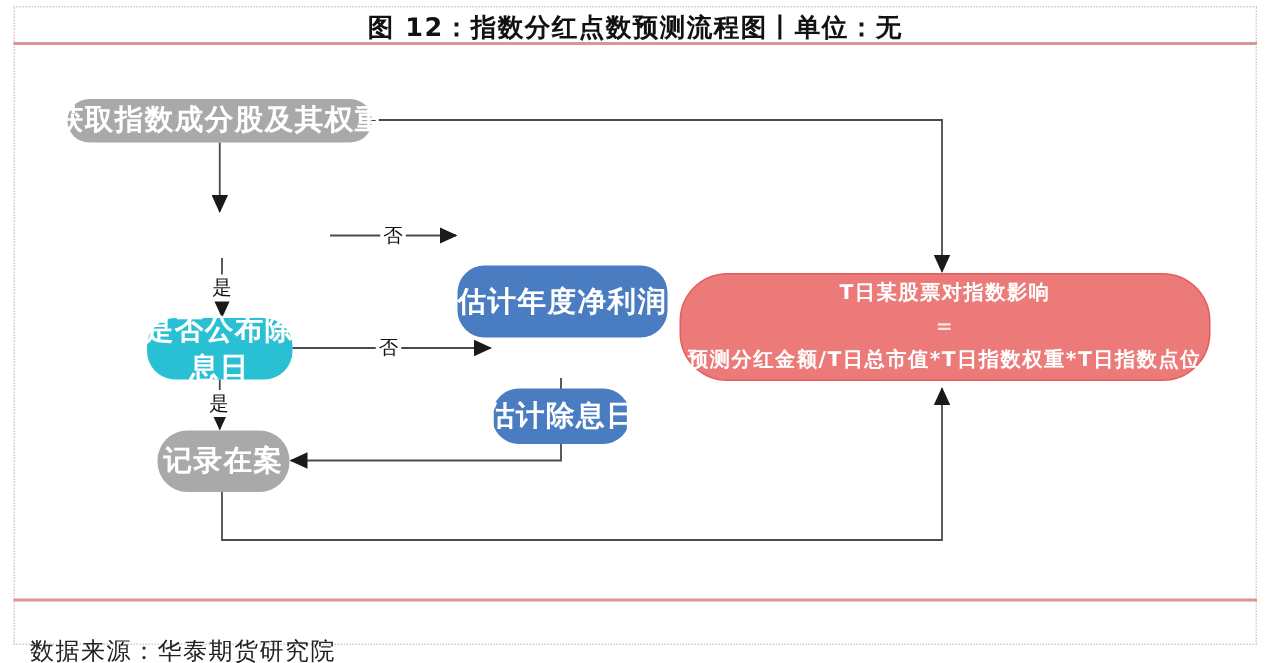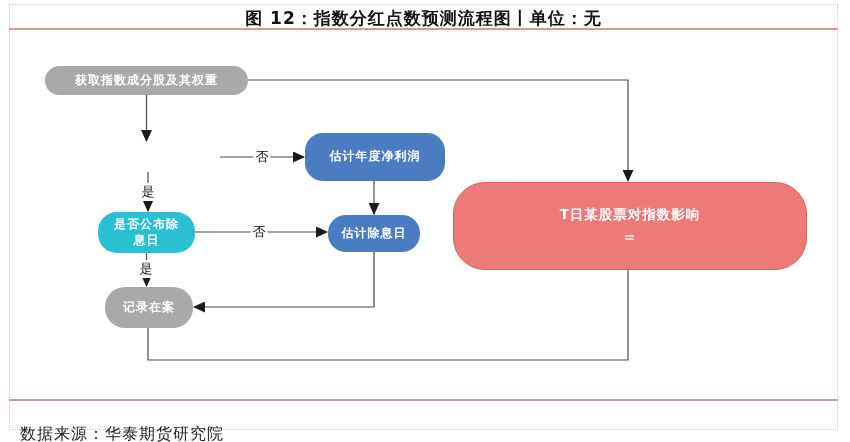--- a/index.html
+++ b/index.html
@@ -31,33 +31,33 @@
   .rule-bottom{top:399px;}
   .source{
     position:absolute;left:20px;top:424px;font-size:16px;color:#222;letter-spacing:1px;
   }
   .flow{position:absolute;left:0;top:0;width:850px;height:442px;}
   .edges{position:absolute;left:0;top:0;}
   .edges path{fill:none;stroke:var(--arrow-line);stroke-width:1.2px;}
   .node{
     position:absolute;box-sizing:border-box;display:flex;flex-direction:column;
     align-items:center;justify-content:center;text-align:center;
-    color:#fff;font-weight:bold;font-size:12px;line-height:1.3;letter-spacing:1px;white-space:nowrap;
+    color:#fff;font-weight:bold;font-size:19px;line-height:1.3;letter-spacing:1px;white-space:nowrap;
   }
   .node-gray{background:var(--node-gray);}
   .node-teal{background:var(--node-teal);}
-  .node-blue{background:var(--node-blue);}
+  .node-blue{background:var(--node-blue);margin-top:44px;}
   .node-red{background:var(--node-red);border:1px solid var(--node-red-border);line-height:1.7;}
   .n-get{left:45px;top:66px;width:203px;height:29px;border-radius:15px;}
   .n-div{left:77px;top:142px;width:143px;height:30px;border-radius:16px;}
   .n-profit{left:305px;top:133px;width:140px;height:48px;border-radius:18px;}
   .n-exq{left:98px;top:212px;width:97px;height:41px;border-radius:19px;}
   .n-exest{left:328px;top:215px;width:92px;height:37px;border-radius:18px;}
   .n-rec{left:105px;top:287px;width:88px;height:41px;border-radius:20px;text-align:center;}
-  .n-res{left:453px;top:182px;width:354px;height:88px;border-radius:32px;font-size:13.5px;}
+  .n-res{left:453px;top:182px;width:354px;height:72px;border-radius:32px;font-size:13.5px;}
   .n-res .eq{opacity:.8;}
   .edge-label{
     position:absolute;transform:translate(-50%,-50%);background:#fff;
     padding:0 2px;font-size:13px;color:#111;font-weight:500;
   }
   .lbl-no1{left:262px;top:157px;}
   .lbl-no2{left:259px;top:232px;}
   .lbl-yes1{left:148px;top:192px;}
   .lbl-yes2{left:146px;top:269px;}
 </style>
@@ -108,20 +108,21 @@
       <span>估计除息日</span>
     </div>
 
     <div class="node node-gray n-rec">
       <span>记录在案</span>
     </div>
 
     <div class="node node-red n-res">
       <span>T日某股票对指数影响</span>
       <span class="eq">=</span>
+      <span>预测分红金额/T日总市值*T日指数权重*T日指数点位</span>
     </div>
 
     <span class="edge-label lbl-no1">否</span>
     <span class="edge-label lbl-no2">否</span>
     <span class="edge-label lbl-yes1">是</span>
     <span class="edge-label lbl-yes2">是</span>
   </div>
 
   <div class="rule rule-bottom"></div>
   <div class="source">数据来源：华泰期货研究院</div>

